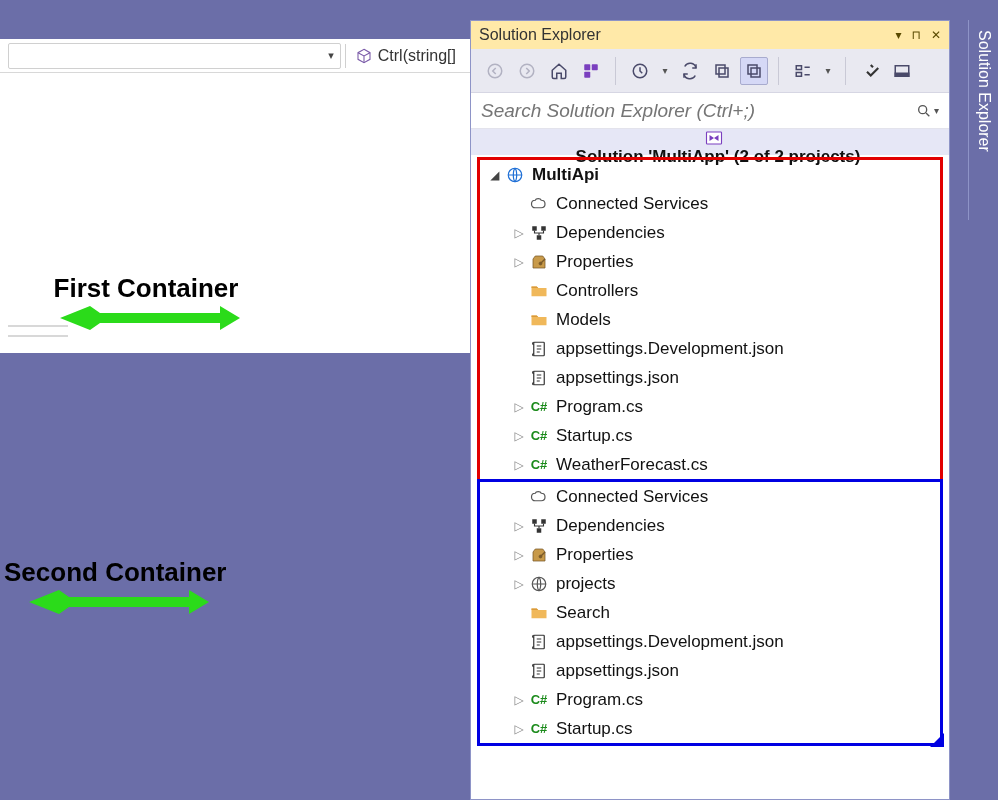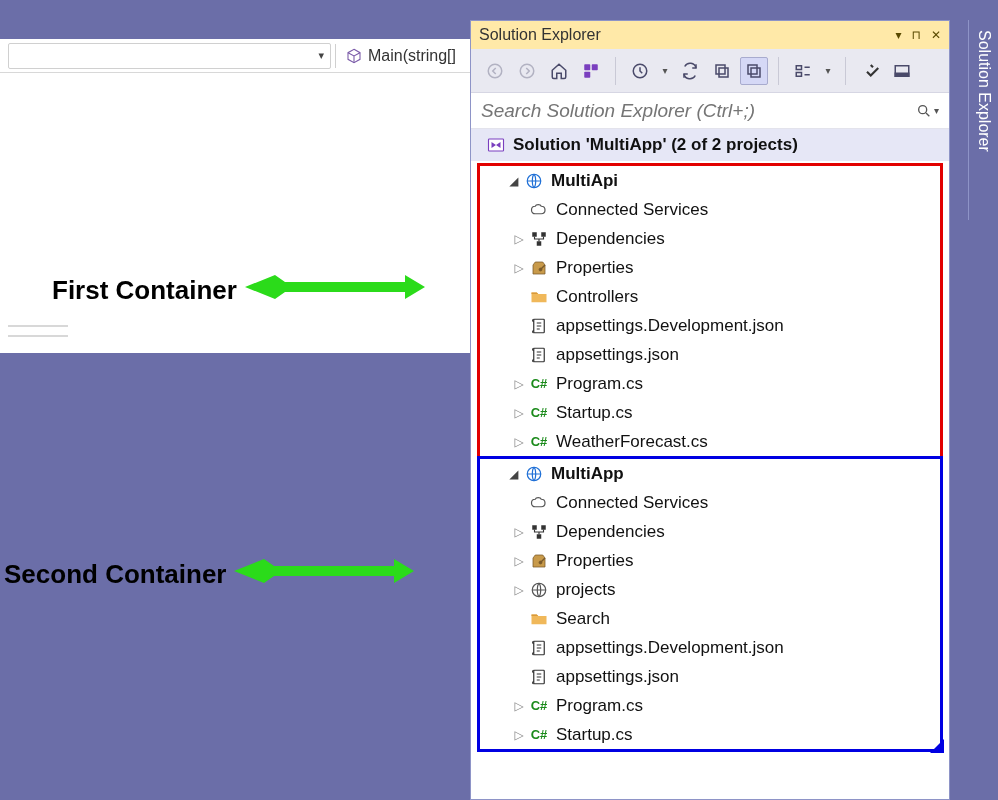--- a/index.html
+++ b/index.html
@@ -64,22 +64,22 @@
     height:36px; background:#fff; border-bottom:1px solid #e3e3ec;
     display:flex; align-items:center; padding:0 10px;
   }
   .search input {
     flex:1; border:none; outline:none; font-size:19px; font-style:italic; color:#777;
   }
   .search .mag { color:#555; font-size:16px; display:flex;align-items:center; gap:2px;}
   .search .mag .dd{ font-size:10px;}
 
   .soln-row {
-    height:32px; background:#e6e7f6; display:flex; align-items:center; padding-left:16px;
-    font-size:17px; color:#111;
+    height:26px; background:#e6e7f6; display:flex; align-items:center; padding-left:16px;
+    font-size:17px; color:#111;flex-direction:column;
   }
   .soln-row .vsicon { width:18px;height:18px; margin-right:8px;}
   .soln-row b { font-weight:700; }
 
   .tree {
     position:relative; padding-top:2px;
   }
   .group {
     position:relative; border:3px solid transparent; margin:0 6px;
   }
@@ -99,38 +99,38 @@
   .node {
     height:29px; display:flex; align-items:center; font-size:17px; color:#111;
     padding-left:10px; white-space:nowrap;
   }
   .node .exp {
     width:18px; text-align:center; color:#555; font-size:12px;
   }
   .node .exp.down::before{ content:"◢"; color:#444; font-size:11px;}
   .node .exp.right::before{ content:"▷"; color:#888; font-size:12px;}
   .node .exp.none { visibility:hidden; }
-  .node.depth1 { padding-left:25px; }
+  .node.depth1 { padding-left:6px; }
   .node.depth2 { padding-left:30px; }
   .node .ic { width:22px; display:flex; align-items:center; justify-content:center; margin-right:6px;}
   .node .ic svg { width:18px; height:18px; }
   .node .cs { font-weight:700; color:#1a8a1a; font-size:13px; margin-right:6px; width:22px; text-align:center;}
   .node.bold { font-weight:700; }
 
   
   .docktab {
     position:absolute; right:0; top:20px; width:30px; height:200px;
     background:#6b6ea8; color:#fff; writing-mode:vertical-rl;
     display:flex; align-items:center; justify-content:flex-start; padding-top:10px;
     font-size:16px; border-left:1px solid #8e94c7;
   }
 
   
   .annot {
-    position:absolute; display:flex; align-items:center; font-size:26px; font-weight:800; color:#000;
+    position:absolute; display:flex; align-items:center; font-size:26px; font-weight:800; color:#000;flex-direction:column;
   }
   .annot .arrow { margin-left:8px;}
   .annot .arrow svg { height:28px; }
   .annot.first { left:52px; top:273px; }
   .annot.second { left:4px; top:557px; }
   .vsicon svg { color:#7a3fbf;}
 </style>
 </head>
 <body>
 
@@ -139,21 +139,21 @@
       <span class="dd">▾</span>
     </div>
   <div class="divider"></div>
   <div class="method">
     <span class="cube">
       <svg viewBox="0 0 24 24" fill="none" stroke="currentColor" stroke-width="1.6">
           <path d="M12 2 21 7v10l-9 5-9-5V7z"></path>
           <path d="M3 7l9 5 9-5M12 12v10"></path>
         </svg>
     </span>
-    <span>Main(string[]</span>
+    <span>Ctrl(string[]</span>
   </div>
 </div>
 <div class="editor-body"></div>
 <div class="editor-lines">
     <div></div>
     <div></div>
   </div>
 
 <div class="panel">
   <div class="panel-title">
@@ -311,20 +311,30 @@
             <svg viewBox="0 0 24 24">
               <polygon points="2,6 9,6 11,8 22,8 22,19 2,19" fill="#f0b85a"></polygon>
               <polygon points="2,6 9,6 11,8 2,8" fill="#d99a3a"></polygon>
             </svg>
           </span>
       <span>Controllers</span>
         </div>
         <div class="node depth2">
           <span class="exp none"></span>
       <span class="ic">
+            <svg viewBox="0 0 24 24">
+              <polygon points="2,6 9,6 11,8 22,8 22,19 2,19" fill="#f0b85a"></polygon>
+              <polygon points="2,6 9,6 11,8 2,8" fill="#d99a3a"></polygon>
+            </svg>
+          </span>
+      <span>Models</span>
+        </div>
+        <div class="node depth2">
+          <span class="exp none"></span>
+      <span class="ic">
             <svg viewBox="0 0 24 24" fill="none" stroke="#333" stroke-width="1.6">
               <rect x="5" y="3" width="14" height="18" rx="1" fill="#fff"></rect>
               <path d="M5 3c-2 0-2 3 0 3M5 18c-2 0-2 3 0 3" stroke="#333"></path>
               <path d="M9 8h6M9 12h6M9 16h4"></path>
             </svg>
           </span>
       <span>appsettings.Development.json</span>
         </div>
         <div class="node depth2">
           <span class="exp none"></span>
@@ -347,30 +357,20 @@
       <span class="cs">C#</span>
       <span>Startup.cs</span>
         </div>
         <div class="node depth2">
           <span class="exp right"></span>
       <span class="cs">C#</span>
       <span>WeatherForecast.cs</span>
         </div>
       </div>
     <div class="group blue" id="group1">
-        <div class="node depth1 bold">
-          <span class="exp down"></span>
-    <span class="ic">
-            <svg viewBox="0 0 24 24" fill="none" stroke="#1e6fd6" stroke-width="1.6">
-              <circle cx="12" cy="12" r="9"></circle>
-              <path d="M3 12h18M12 3c3 3 3 15 0 18M12 3c-3 3-3 15 0 18"></path>
-            </svg>
-          </span>
-    <span>MultiApp</span>
-        </div>
         <div class="node depth2">
           <span class="exp none"></span>
       <span class="ic">
             <svg viewBox="0 0 24 24" fill="none" stroke="#555" stroke-width="1.6">
               <path d="M7 17c-3 0-5-2-5-5s2-5 5-5c1-3 7-3 8 0 3 0 5 2 5 5s-2 5-5 5H7z"></path>
             </svg>
           </span>
       <span>Connected Services</span>
         </div>
         <div class="node depth2">

